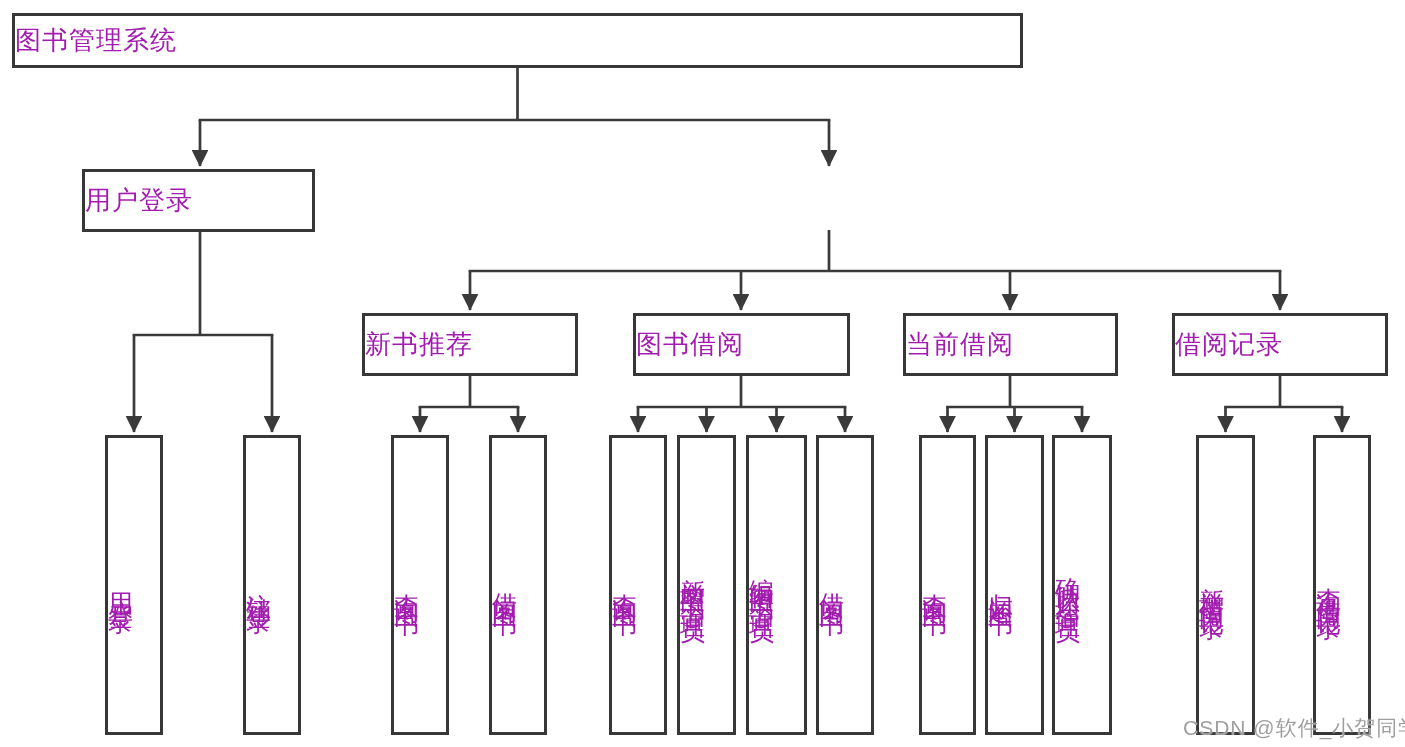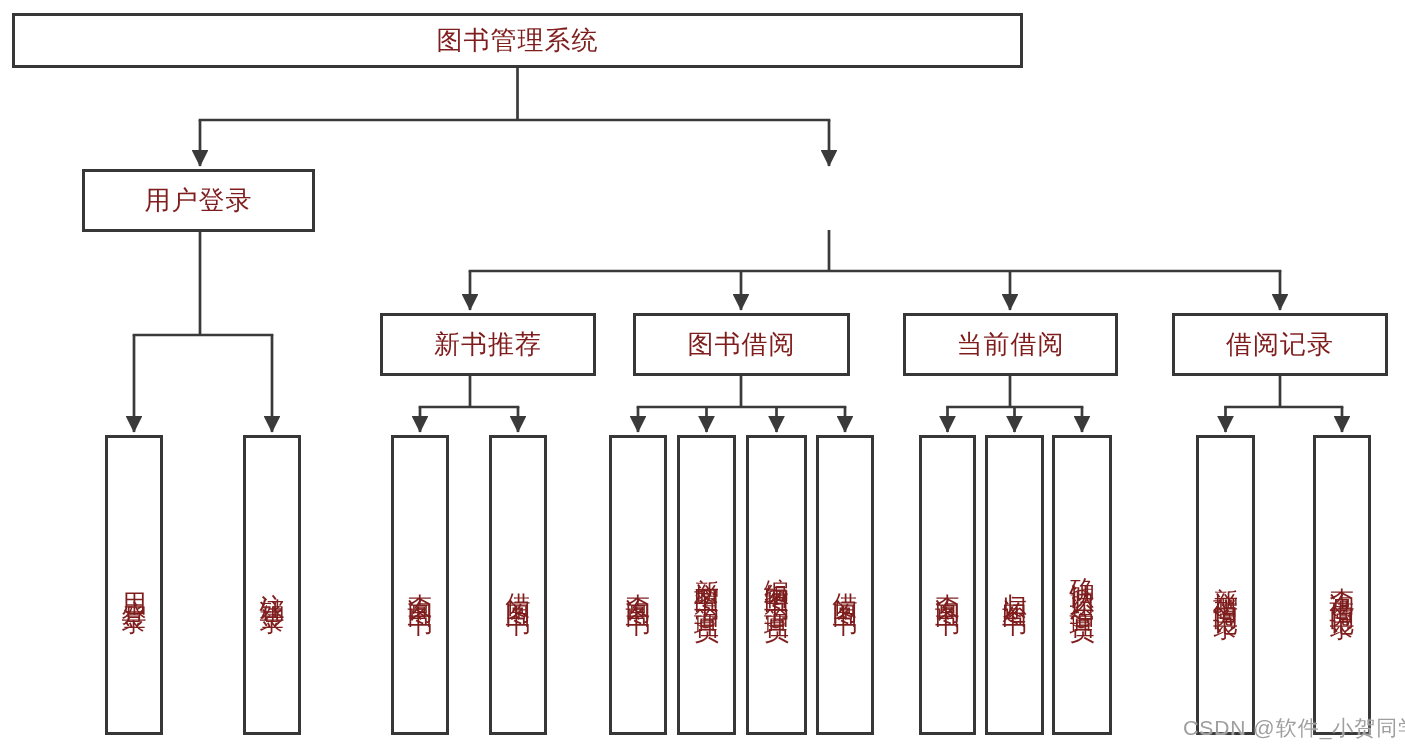--- a/index.html
+++ b/index.html
@@ -3,21 +3,21 @@
 <meta charset="utf-8">
 <style>
   html,body{margin:0;padding:0;background:#ffffff;}
   .canvas{
     position:relative;width:1405px;height:747px;background:#ffffff;
     font-family:"Liberation Sans",sans-serif;overflow:hidden;color:#3b3b3b;
   }
   .wires{position:absolute;left:0;top:0;}
   .node{
     position:absolute;box-sizing:border-box;border:3px solid #373737;background:#ffffff;
-    display:flex;align-items:center;justify-content:center;color:#7f1d1d;
+    display:flex;align-items:center;justify-content:flex-start;color:#a21caf;
   }
   .hbox{font-size:26px;letter-spacing:1px;white-space:nowrap;}
   .vbox{font-size:25px;}
   .vlabel{
     writing-mode:vertical-lr;text-orientation:mixed;
     letter-spacing:6px;line-height:1;white-space:nowrap;
   }
   .watermark{
     position:absolute;left:1183px;top:714px;z-index:5;
     font-size:21px;color:#9f9f9f;letter-spacing:1px;white-space:nowrap;
@@ -95,21 +95,21 @@
   </svg>
 
   <div class="node hbox" style="left:12px;top:13px;width:1011px;height:55px">
     <span>图书管理系统</span>
   </div>
 
   <div class="node hbox" style="left:82px;top:169px;width:233px;height:63px">
     <span>用户登录</span>
   </div>
 
-  <div class="node hbox" style="left:380px;top:313px;width:216px;height:63px">
+  <div class="node hbox" style="left:362px;top:313px;width:216px;height:63px">
     <span>新书推荐</span>
   </div>
   <div class="node hbox" style="left:633px;top:313px;width:217px;height:63px">
     <span>图书借阅</span>
   </div>
   <div class="node hbox" style="left:903px;top:313px;width:215px;height:63px">
     <span>当前借阅</span>
   </div>
   <div class="node hbox" style="left:1172px;top:313px;width:216px;height:63px">
     <span>借阅记录</span>

